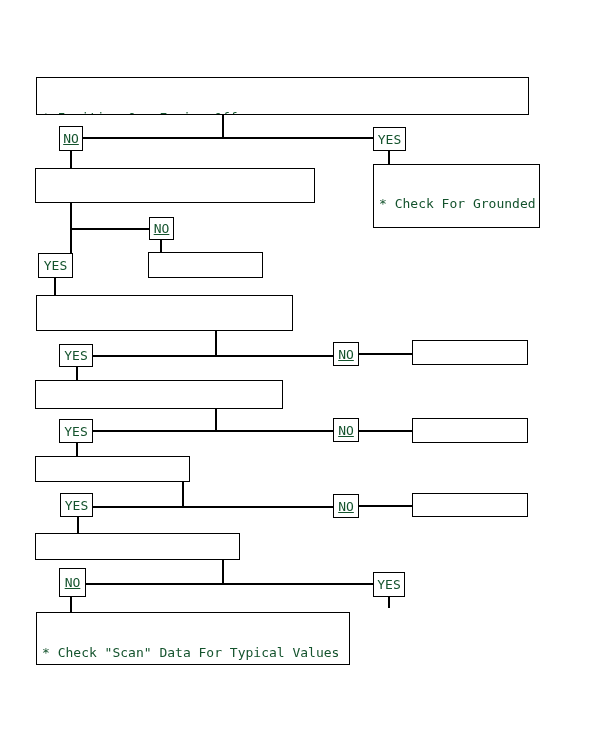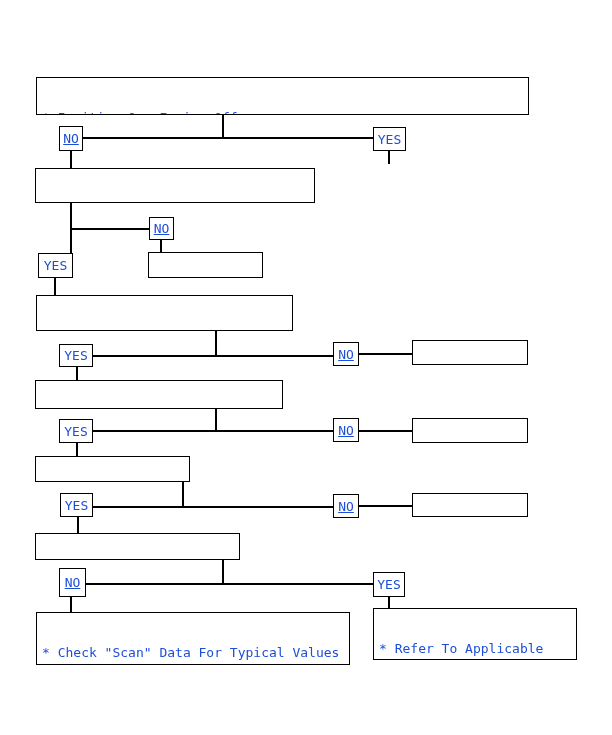--- a/index.html
+++ b/index.html
@@ -1,19 +1,19 @@
 <!DOCTYPE html>
 <html><head>
 <meta charset="utf-8">
 <style>
   * { margin:0; padding:0; box-sizing:border-box; }
   html,body { background:#ffffff; }
   #canvas {
     position:relative; width:612px; height:735px; background:#ffffff;
-    font-family:"DejaVu Sans Mono", monospace; color:#1d4ed8;
+    font-family:"DejaVu Sans Mono", monospace; color:#14532d;
   }
   .node {
     position:absolute; border:1.5px solid #000000; background:#ffffff;
     font-size:13px; line-height:15px; padding:2px 5px; white-space:pre;
     overflow:hidden;
   }
   .node .ln { white-space:pre; }
   .branch {
     position:absolute; border:1.5px solid #000000; background:#ffffff;
     font-size:13px; display:flex; align-items:center; justify-content:center;
@@ -45,20 +45,26 @@
   </div>
 
   <div class="vl" style="left:70px;top:151px;height:17px;"></div>
   <div class="vl" style="left:388px;top:151px;height:13px;"></div>
 
   <div class="node" style="left:35px;top:168px;width:280px;height:35px;">
     <div class="ln">Is The "Service Engine Soon" (SES)</div>
     
   </div>
 
+  <div class="node" style="left:373px;top:164px;width:167px;height:64px;padding-top:1px;">
+    <div class="ln">* Check For Grounded</div>
+    
+    
+    
+  </div>
 
   <div class="vl" style="left:70px;top:203px;height:50px;"></div>
   <div class="hl" style="left:70px;top:228px;width:79px;"></div>
 
   <div class="branch no" style="left:149px;top:217px;width:25px;height:23px;">
     <span>NO</span>
   </div>
   <div class="vl" style="left:160px;top:240px;height:12px;"></div>
 
   <div class="branch yes" style="left:38px;top:253px;width:35px;height:25px;">
@@ -148,19 +154,14 @@
 
   <div class="vl" style="left:70px;top:597px;height:15px;"></div>
   <div class="vl" style="left:388px;top:597px;height:11px;"></div>
 
   <div class="node" style="left:36px;top:612px;width:314px;height:53px;">
     <div class="ln">* Check "Scan" Data For Typical Values</div>
     
     
   </div>
 
-  <div class="node" style="left:373px;top:608px;width:204px;height:52px;">
-    <div class="ln">* Refer To Applicable</div>
-    
-    
-  </div>
 
 </div>
 
 </body></html>

